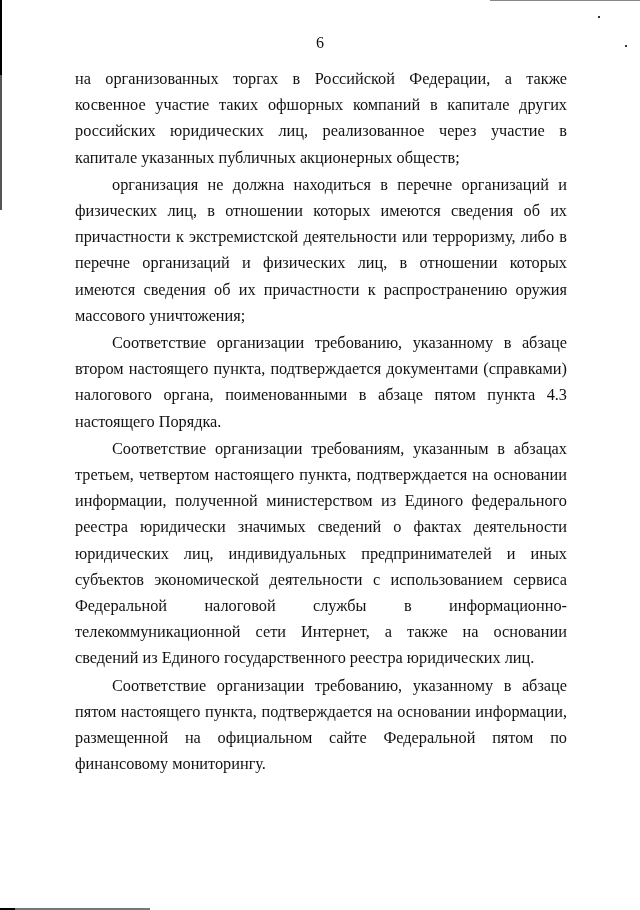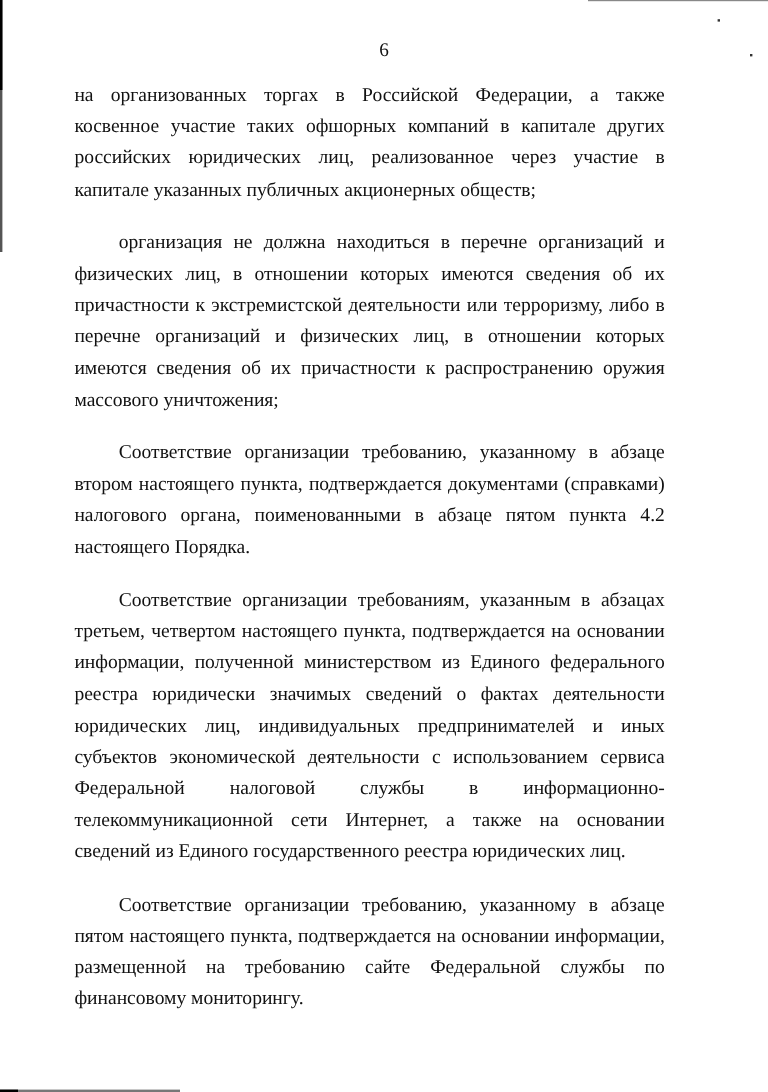--- a/index.html
+++ b/index.html
@@ -13,39 +13,39 @@
     .scan-edge-left-top { position: absolute; left: 0; top: 0; width: 2px; height: 75px; background: #000; }
     .scan-edge-top { position: absolute; right: 0; top: 0; width: 150px; height: 1px; background: #888; }
     .scan-edge-bottom { position: absolute; left: 0; bottom: 0; width: 150px; height: 2px; background: #777; }
     .scan-edge-bottom-dark { position: absolute; left: 0; bottom: 0; width: 15px; height: 2px; background: #000; }
     .speck { position: absolute; width: 2px; height: 2px; background: #333; }
     .page-number {
       position: absolute; top: 34px; left: 0; width: 640px; text-align: center;
       font-size: 16px;
     }
     .body-text {
-      position: absolute; left: 62px; top: 66px; width: 492px;
+      position: absolute; left: 75px; top: 66px; width: 492px;
       font-size: 16.3px; line-height: 26.2px;
     }
     .para { margin: 0; text-align: justify; text-align-last: left; }
     .para.indent { text-indent: 37px; }
-    .para.gap { margin-top: 18px; }
+    .para.gap { margin-top: 1px; }
   </style>
 </head>
 <body>
 
 <div class="scan-edge-left"></div>
 <div class="scan-edge-left-top"></div>
 <div class="scan-edge-top"></div>
 <div class="scan-edge-bottom"></div>
 <div class="scan-edge-bottom-dark"></div>
 <div class="speck" style="left:598px; top:16px;"></div>
 <div class="speck" style="left:625px; top:45px;"></div>
 
 <div class="page-number">6</div>
 
 <div class="body-text">
   <p class="para">на организованных торгах в Российской Федерации, а также косвенное участие таких офшорных компаний в капитале других российских юридических лиц, реализованное через участие в капитале указанных публичных акционерных обществ;</p>
   <p class="para indent gap">организация не должна находиться в перечне организаций и физических лиц, в отношении которых имеются сведения об их причастности к экстремистской деятельности или терроризму, либо в перечне организаций и физических лиц, в отношении которых имеются сведения об их причастности к распространению оружия массового уничтожения;</p>
-  <p class="para indent gap">Соответствие организации требованию, указанному в абзаце втором настоящего пункта, подтверждается документами (справками) налогового органа, поименованными в абзаце пятом пункта 4.2 настоящего Порядка.</p>
+  <p class="para indent gap">Соответствие организации требованию, указанному в абзаце втором настоящего пункта, подтверждается документами (справками) налогового органа, поименованными в абзаце пятом пункта 4.3 настоящего Порядка.</p>
   <p class="para indent gap">Соответствие организации требованиям, указанным в абзацах третьем, четвертом настоящего пункта, подтверждается на основании информации, полученной министерством из Единого федерального реестра юридически значимых сведений о фактах деятельности юридических лиц, индивидуальных предпринимателей и иных субъектов экономической деятельности с использованием сервиса Федеральной налоговой службы в информационно-телекоммуникационной сети Интернет, а также на основании сведений из Единого государственного реестра юридических лиц.</p>
-  <p class="para indent gap">Соответствие организации требованию, указанному в абзаце пятом настоящего пункта, подтверждается на основании информации, размещенной на требованию сайте Федеральной службы по финансовому мониторингу.</p>
+  <p class="para indent gap">Соответствие организации требованию, указанному в абзаце пятом настоящего пункта, подтверждается на основании информации, размещенной на официальном сайте Федеральной пятом по финансовому мониторингу.</p>
 </div>
 
 </body></html>

